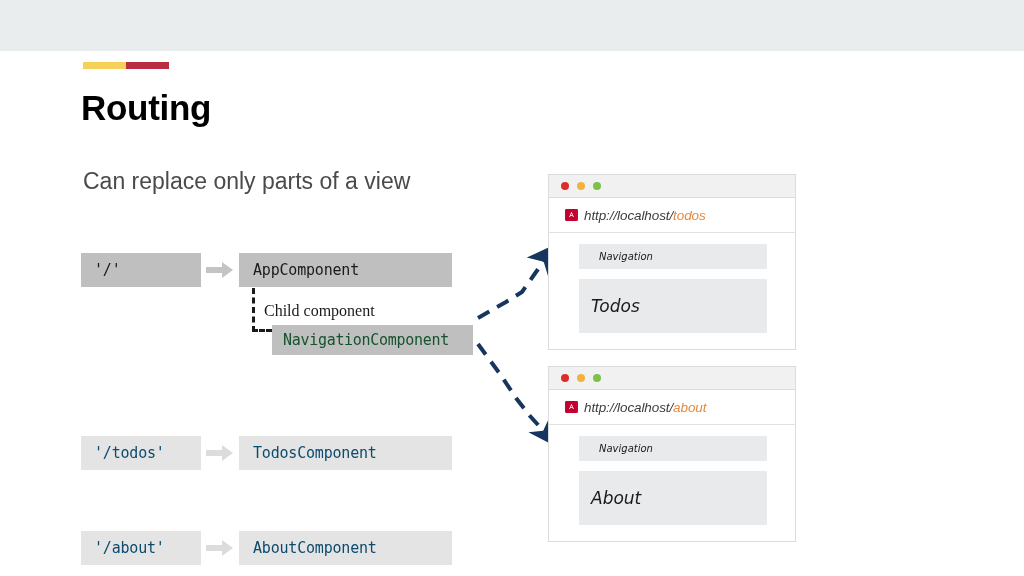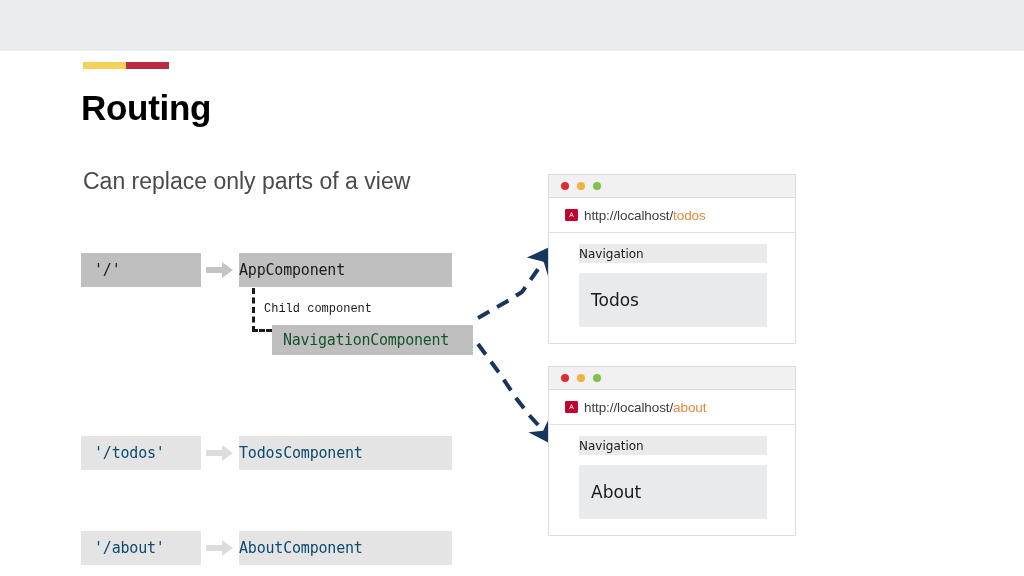--- a/index.html
+++ b/index.html
@@ -58,21 +58,21 @@
     height: 34px;
     display: flex;
     align-items: center;
     box-sizing: border-box;
     font-family: "DejaVu Sans Mono", "Liberation Mono", monospace;
     font-size: 15px;
     letter-spacing: -0.2px;
     white-space: nowrap;
   }
   .chip.path    { width: 120px; padding-left: 13px; }
-  .chip.comp    { width: 213px; }
+  .chip.comp    { width: 213px; padding-left: 14px; }
 
   
   .chip.active  { background: #bfbfbf; color: #1a1a1a; }
   
   .chip.muted   { background: #e4e4e4; color: #0c4a6e; }
 
   .block-arrow {
     width: 38px;
     display: flex;
     align-items: center;
@@ -84,22 +84,22 @@
   .branch-line {
     position: absolute;
     border-left: 3px dashed #1a1a1a;
   }
   .branch-elbow {
     position: absolute;
     border-bottom: 3px dashed #1a1a1a;
   }
   .hand-note {
     position: absolute;
-    font-family: Liberation Mono, monospace;
-    font-size: 12px;
+    font-family: Liberation Serif, serif;
+    font-size: 16px;
     color: #1a1a1a;
     white-space: nowrap;
   }
   .chip.nav-comp {
     position: absolute;
     width: 201px;
     height: 30px;
     background: #bfbfbf;
     color: #14532d;
     display: flex;
@@ -111,20 +111,21 @@
     letter-spacing: -0.3px;
   }
 
   
   .browser {
     position: absolute;
     width: 248px;
     background: #5eead4;
     border: 1px solid #dcdcdc;
     box-sizing: border-box;
+    font-style: italic;
   }
   .browser-titlebar {
     height: 22px;
     background: #f1f1f1;
     border-bottom: 1px solid #dcdcdc;
     display: flex;
     align-items: center;
     padding-left: 12px;
     gap: 8px;
   }
@@ -155,25 +156,25 @@
     padding: 11px 28px 16px 30px;
     background: #ffffff;
   }
   .panel {
     background: #e8eaec;
     font-family: "DejaVu Sans", sans-serif;
     color: #1a1a1a;
     box-sizing: border-box;
   }
   .panel.nav {
-    height: 19px;
-    display: flex;
-    align-items: center;
-    padding-left: 0;
-    font-size: 12px;
+    height: 25px;
+    display: flex;
+    align-items: center;
+    padding-left: 20px;
+    font-size: 10px;
     margin-bottom: 10px;
   }
   .panel.view {
     height: 54px;
     display: flex;
     align-items: center;
     padding-left: 12px;
     font-size: 17px;
   }
 

